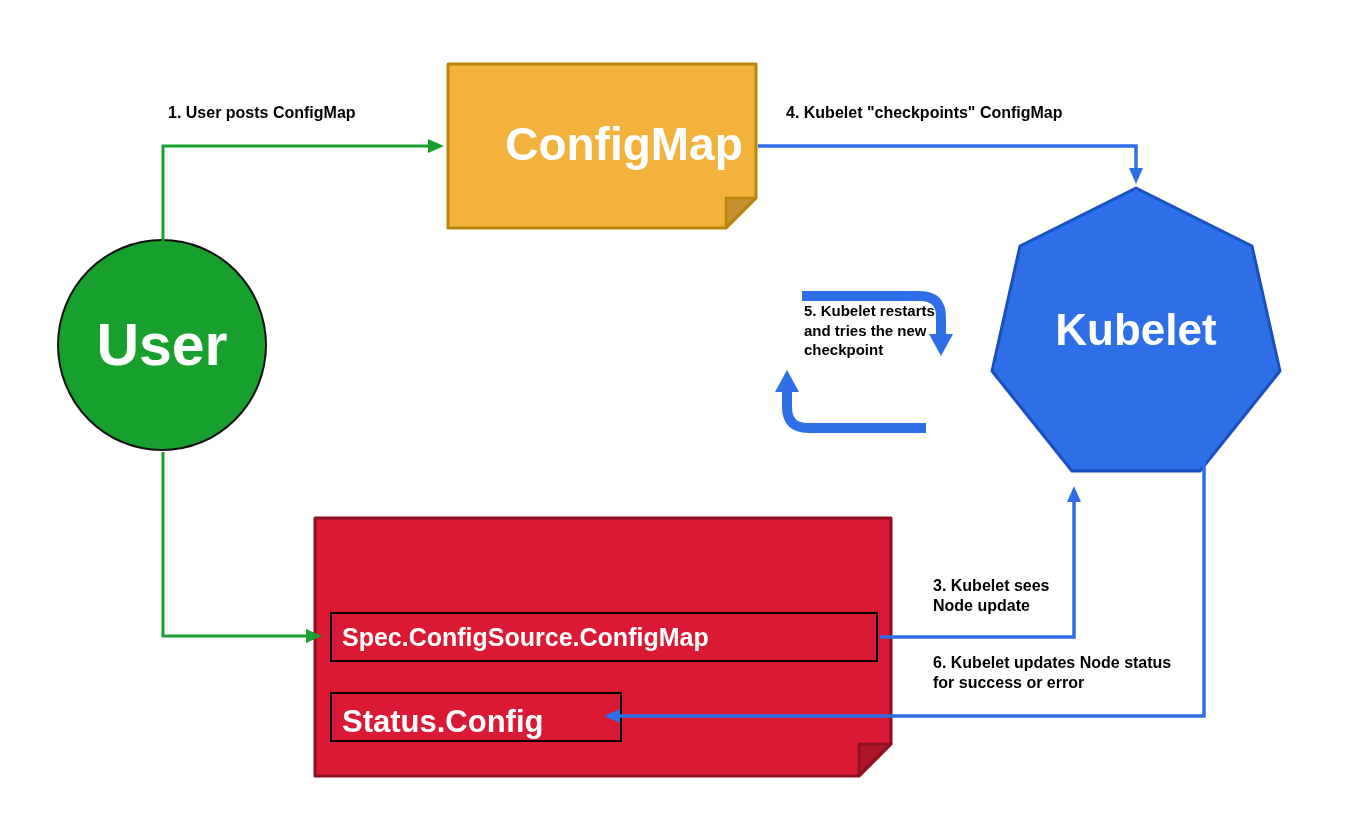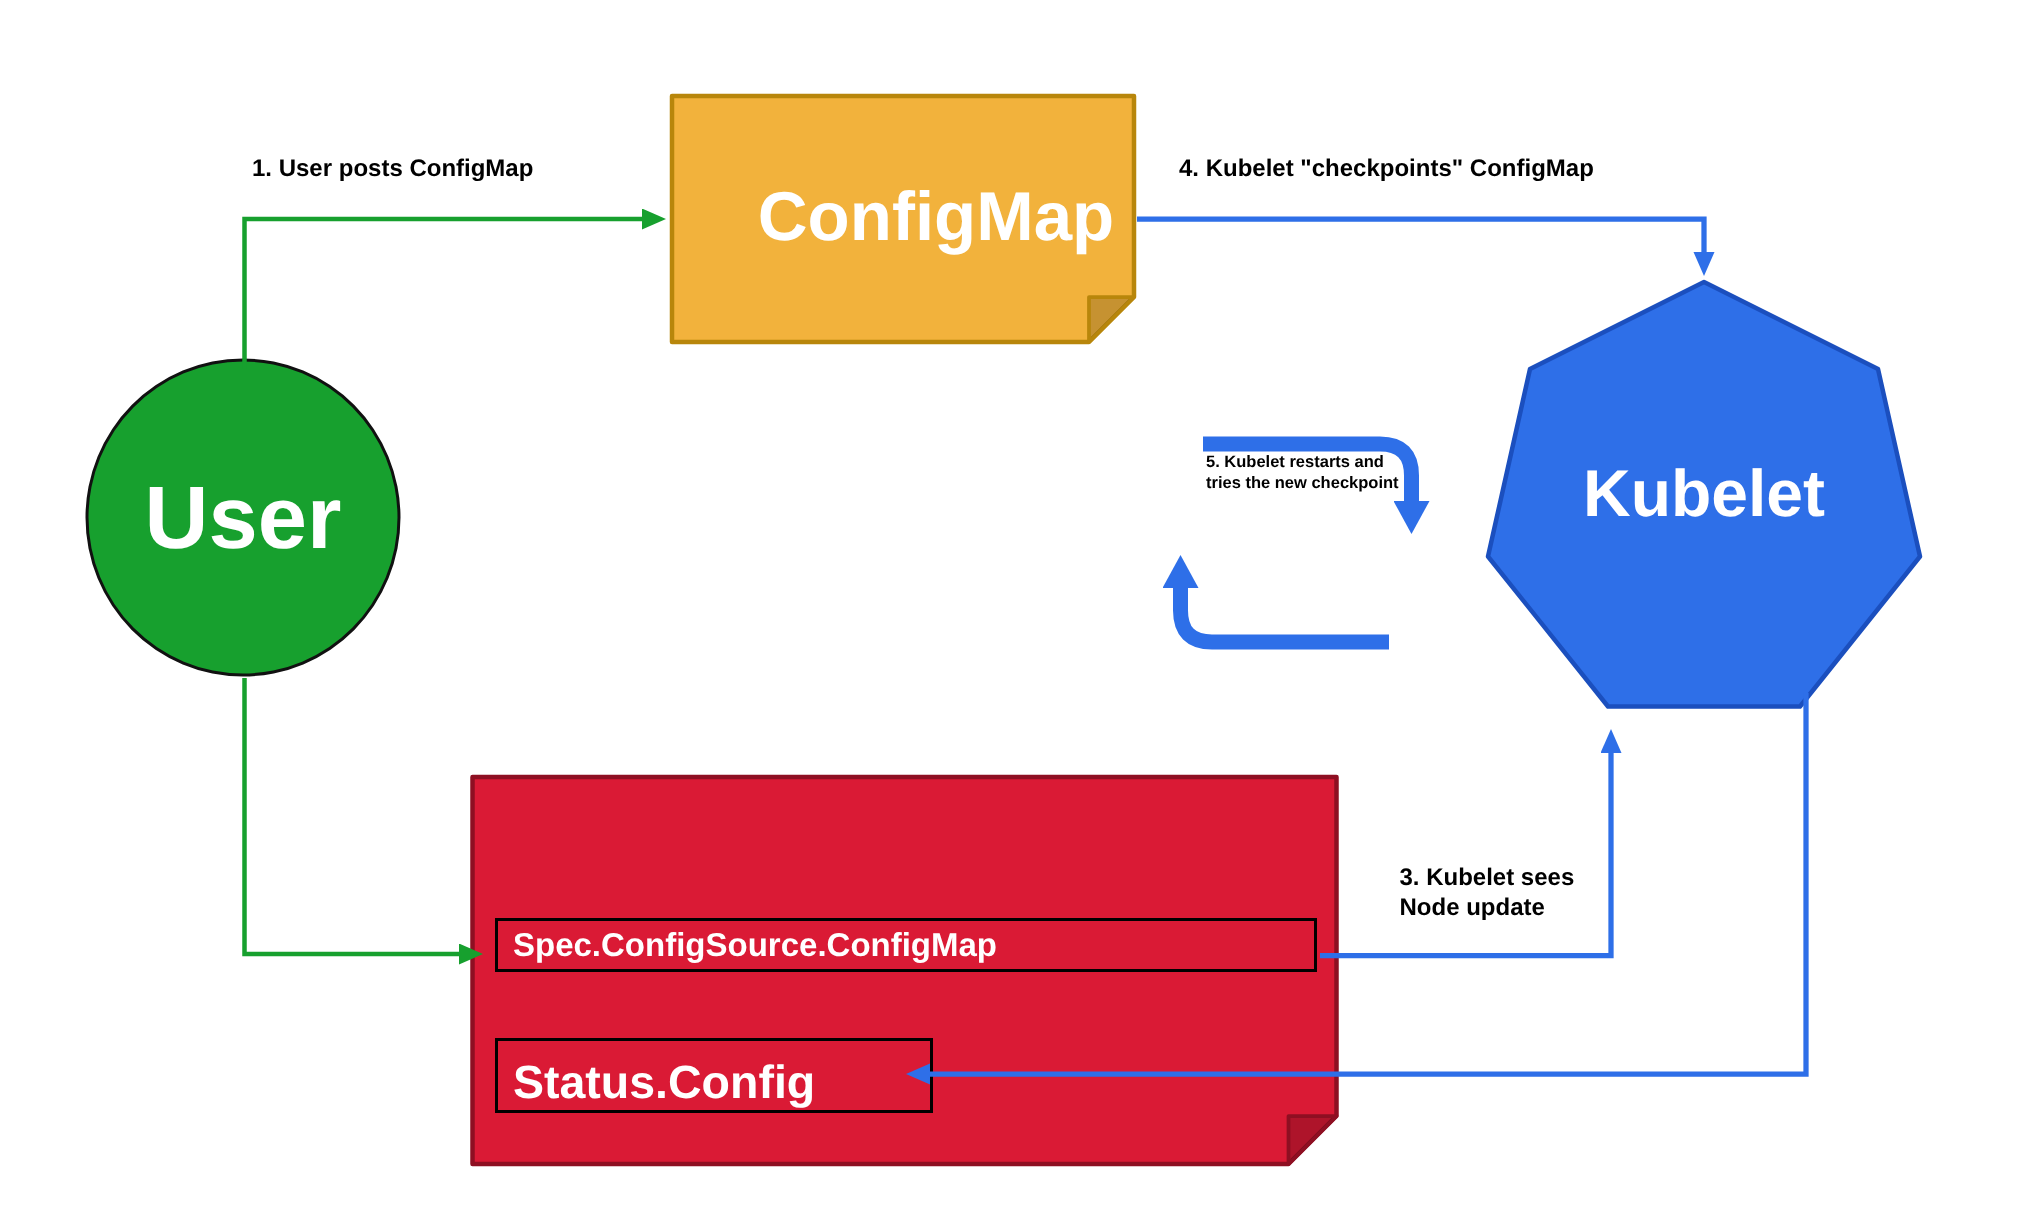--- a/index.html
+++ b/index.html
@@ -15,32 +15,32 @@
   .shape-label{color:#fff;font-weight:bold;display:flex;align-items:center;justify-content:center;text-align:center;}
   .edge-label{color:#000;font-weight:bold;font-size:16px;line-height:1.24;z-index:6;}
   .nowrap{white-space:nowrap;}
   svg.shape{z-index:2;}
   #user-circle{left:57px;top:239px;width:210px;height:212px;border-radius:50%;background:var(--c-green);border:2px solid var(--c-outline);z-index:2;}
   #user-label{left:57px;top:239px;width:210px;height:212px;font-size:59px;z-index:3;}
   #configmap-label{left:446px;top:62px;width:312px;height:164px;font-size:46px;z-index:3;padding-left:44px;}
   #kubelet-label{left:986px;top:184px;width:300px;height:292px;font-size:44px;z-index:3;}
   #node-title{left:347px;top:528px;font-size:42px;color:#fff;font-weight:bold;z-index:3;}
   .field-box{border:2px solid #000;color:#fff;font-weight:bold;display:flex;align-items:center;padding-left:10px;z-index:3;}
-  #spec-box{left:330px;top:612px;width:548px;height:36px;font-size:22px;}
+  #spec-box{left:330px;top:612px;width:548px;height:50px;font-size:25px;}
   #status-box{left:330px;top:692px;width:292px;height:50px;font-size:31px;align-items:flex-end;}
   #arrows{left:0;top:0;z-index:5;pointer-events:none;}
   .g-arrow{fill:none;stroke:var(--c-green);stroke-width:3px;}
   .b-arrow{fill:none;stroke:var(--c-blue);stroke-width:3.5px;}
   .loop-arrow{fill:none;stroke:var(--c-blue);stroke-width:10px;}
   #step1-label{left:168px;top:103px;}
   #step4-label{left:786px;top:103px;}
   #step2-label{left:191px;top:508px;width:102px;}
   #step3-label{left:933px;top:576px;width:148px;}
   #step6-label{left:933px;top:653px;width:240px;}
-  #step5-label{left:804px;top:301px;width:132px;font-size:11px;line-height:1.3;color:#000;font-weight:bold;z-index:6;}
+  #step5-label{left:804px;top:301px;width:132px;font-size:15px;line-height:1.3;color:#000;font-weight:bold;z-index:6;}
 </style>
 </head>
 <body>
 
 <div id="canvas">
 
   <div class="abs" id="user-circle"></div>
   <div class="abs shape-label" id="user-label">User</div>
 
   <svg class="abs shape" style="left:446px;top:62px;" width="312" height="168">
@@ -85,14 +85,15 @@
     <path class="b-arrow" d="M1204,462 L1204,716 L618,716" marker-end="url(#mb)"></path>
 
     <path class="loop-arrow" d="M802,296 L920,296 Q941,296 941,317 L941,336" marker-end="url(#mbbig)"></path>
     <path class="loop-arrow" d="M926,428 L808,428 Q787,428 787,407 L787,390" marker-end="url(#mbbig)"></path>
   </svg>
 
   <div class="abs edge-label nowrap" id="step1-label">1. User posts ConfigMap</div>
   <div class="abs edge-label" id="step3-label">3. Kubelet sees Node update</div>
   <div class="abs edge-label nowrap" id="step4-label">4. Kubelet "checkpoints" ConfigMap</div>
   <div class="abs" id="step5-label">5. Kubelet restarts and tries the new checkpoint</div>
+  <div class="abs edge-label" id="step6-label">6. Kubelet updates Node status for success or error</div>
 
 </div>
 
 </body></html>

